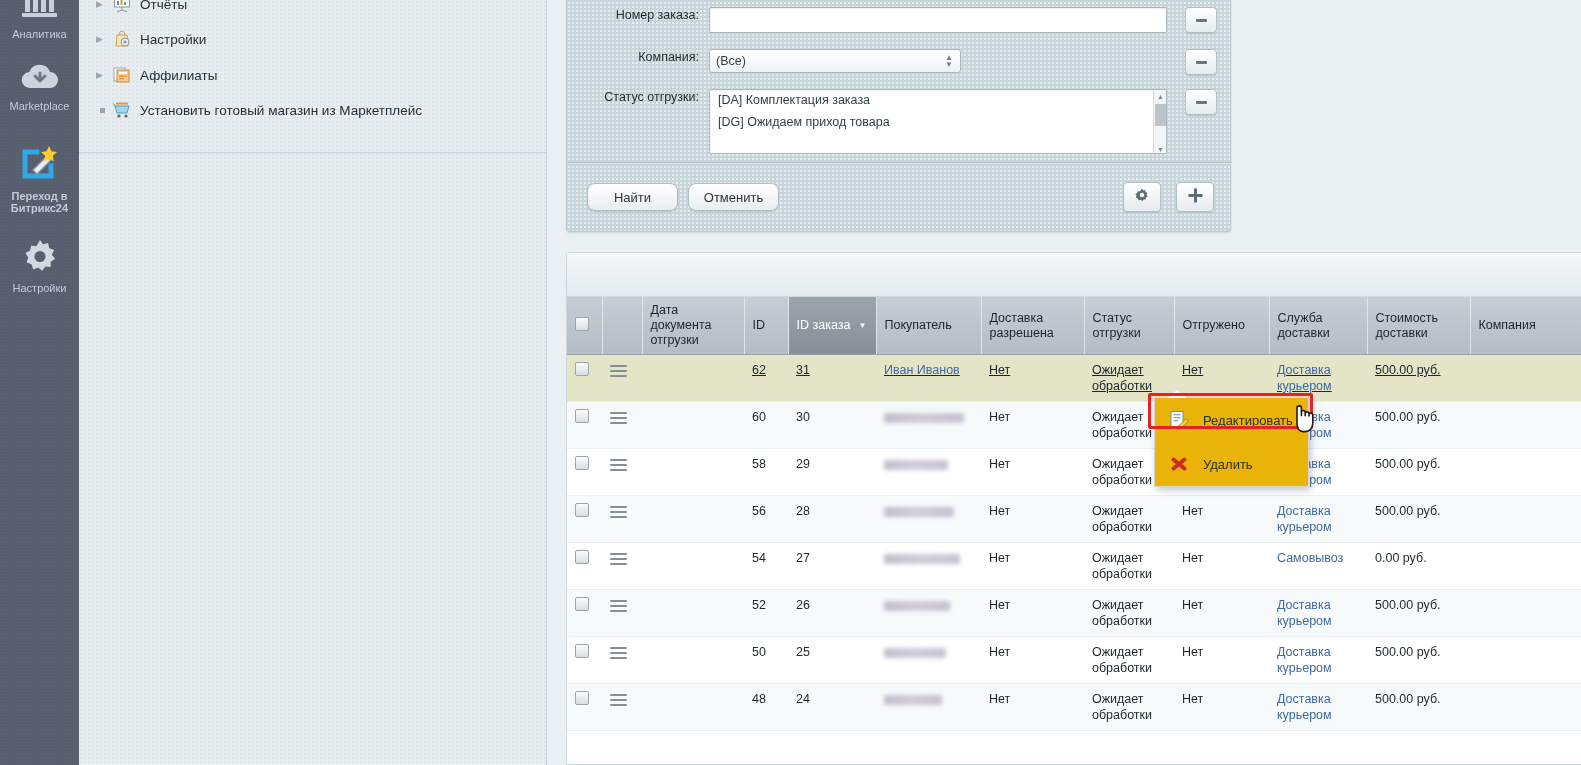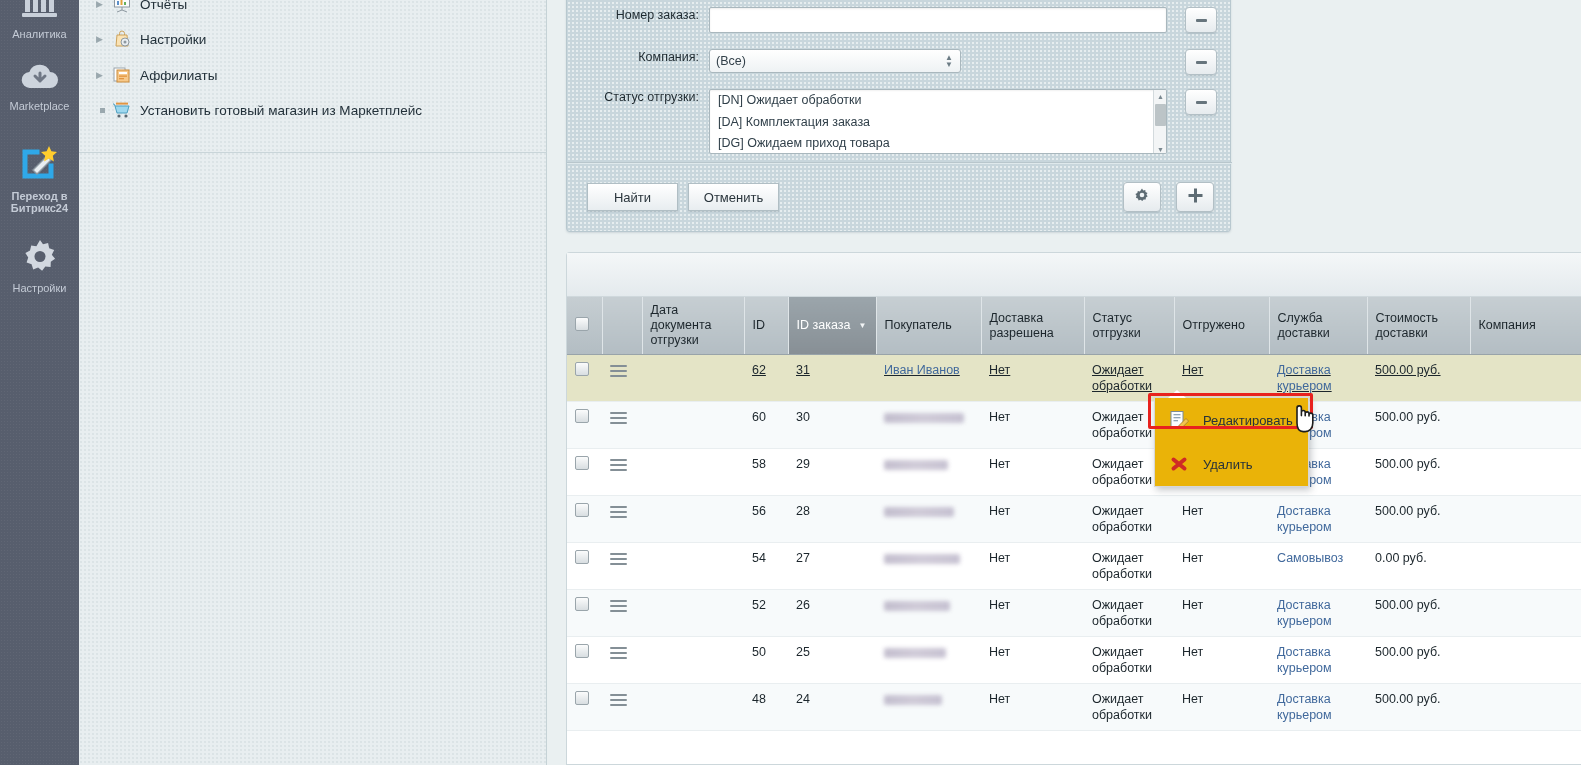--- a/index.html
+++ b/index.html
@@ -117,21 +117,21 @@
   .minus-btn, .sq-btn {
     width: 32px; height: 26px; border: 1px solid #b2bfc5; border-radius: 4px;
     background: linear-gradient(#ffffff, #e6ebee);
     display: flex; align-items: center; justify-content: center;
     box-shadow: 0 1px 1px rgba(110,130,140,.25);
   }
   .minus-bar { width: 11px; height: 3px; background: #67757d; border-radius: 1px; }
   #filter-sep { position: absolute; left: 0; top: 237px; width: 665px; height: 1px; background: #b8c6cc; }
   #filter-sep2 { position: absolute; left: 0; top: 238px; width: 665px; height: 1px; background: #dfe9ec; }
   .big-btn {
-    height: 28px; border: 1px solid #b0bec4; border-radius: 0;
+    height: 28px; border: 1px solid #b0bec4; border-radius: 8px;
     background: linear-gradient(#ffffff, #e8edf0);
     font-size: 13px; color: #2a353c;
     display: flex; align-items: center; justify-content: center;
     box-shadow: 0 1px 1px rgba(110,130,140,.25);
   }
 
   
   #grid-wrap {
     position: absolute; left: 18px; top: 252px; right: 0; bottom: 0;
     background: #fff; border: 1px solid #ccd7db; border-right: none;
@@ -341,21 +341,20 @@
       </div>
       <div style="width:224px;"></div>
       <div class="minus-btn">
         <span class="minus-bar"></span>
       </div>
     </div>
 
     <div class="frow" style="top:164px;">
       <div class="flabel">Статус отгрузки:</div>
       <div class="flist">
-        <div class="flist-item">[DN] Ожидает обработки</div>
         <div class="flist-item">[DA] Комплектация заказа</div>
         <div class="flist-item">[DG] Ожидаем приход товара</div>
         <div class="flist-sb">
           <div class="up">▲</div>
           <div class="thumb"></div>
           <div class="dn">▼</div>
         </div>
       </div>
       <div style="width:18px;"></div>
       <div class="minus-btn">

